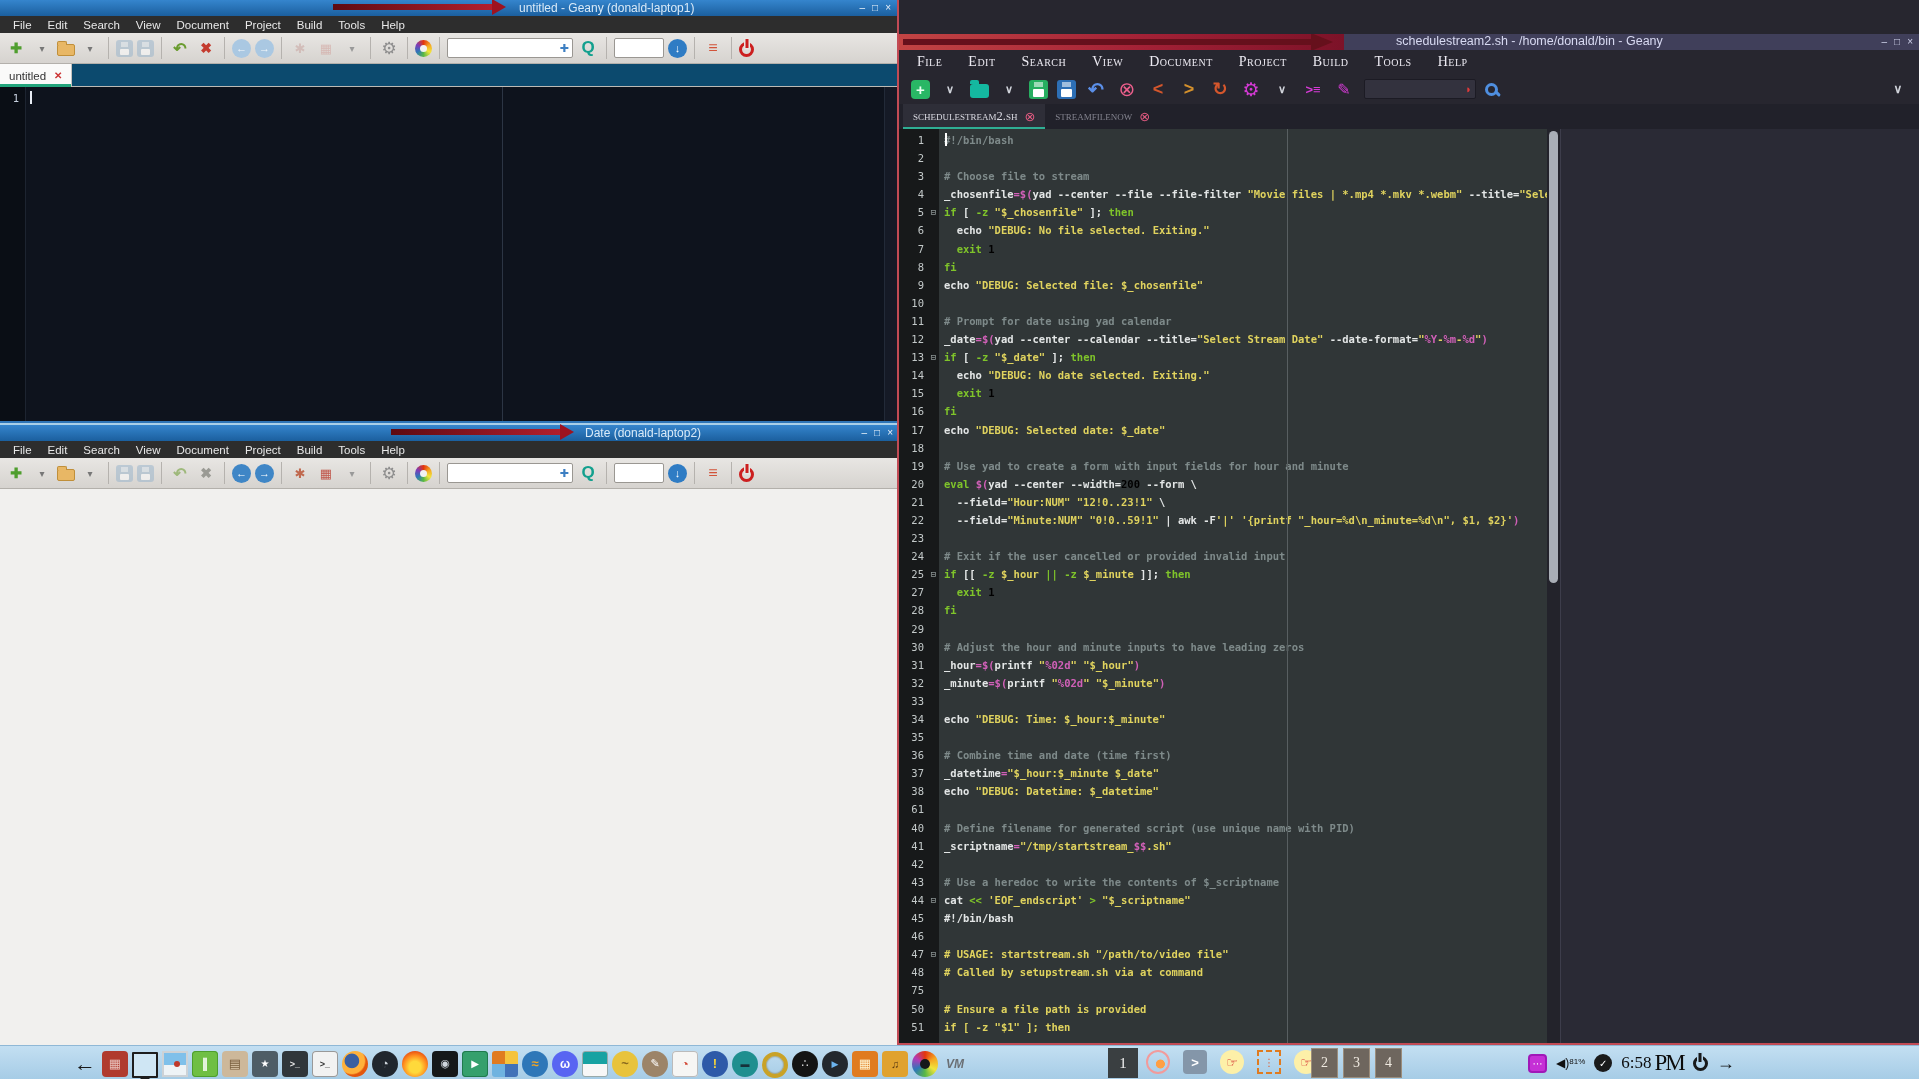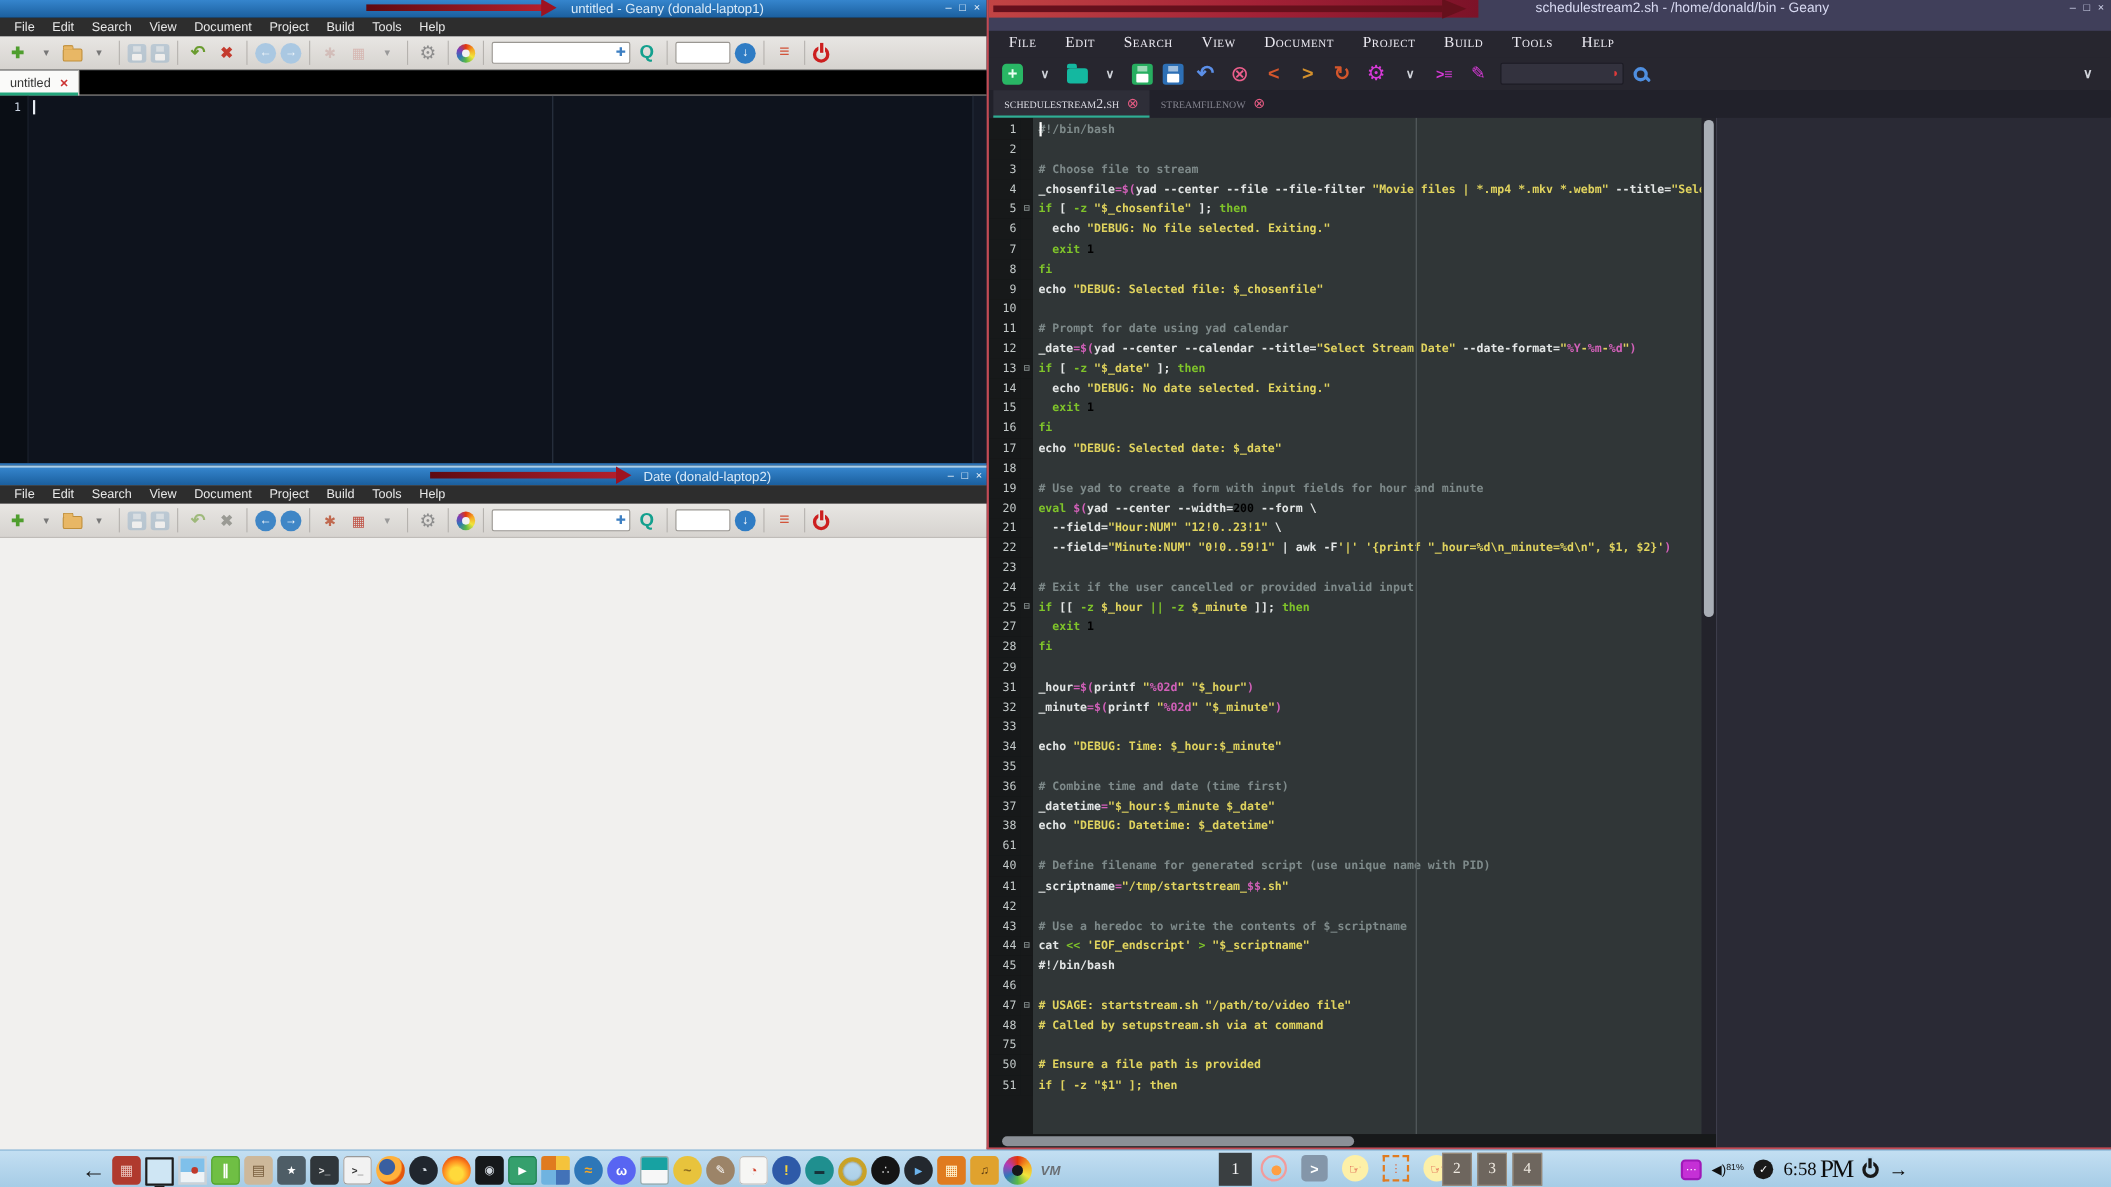--- a/index.html
+++ b/index.html
@@ -8,21 +8,21 @@
   .win{position:absolute;display:flex;flex-direction:column;}
 
   
   .tbar{position:relative;display:flex;align-items:center;overflow:hidden;flex:none;}
   .tbar.blue{height:16px;background:linear-gradient(180deg,#3585cd,#1b5f9e);}
   .ttext{position:absolute;font-size:12px;color:#d9eaf8;white-space:nowrap;}
   #w1 .ttext{left:519px;top:1px;}
   #w2 .ttext{left:585px;top:1px;}
   .wbtns{position:absolute;right:6px;top:0;display:flex;gap:7px;}
   .wb{color:#e9f2fa;font-size:10px;line-height:15px;cursor:default;}
-  .tbar.dark3{height:28px;background:#403f5a;}
+  .tbar.dark3{height:16px;background:#403f5a;margin-top:34px;}
   .ttext3{position:absolute;left:497px;top:0px;font-size:12.5px;color:#d8daf2;white-space:nowrap;}
   .tbar.dark3 .wb{color:#cfd2ea;}
 
   
   .arrow{position:absolute;height:6px;background:linear-gradient(90deg,#5e0a12,#b31f2c);z-index:50;}
   .arrow::after{content:'';position:absolute;right:-13px;top:-5px;border-left:14px solid #9e1320;border-top:8px solid transparent;border-bottom:8px solid transparent;}
   .a1{left:333px;top:4px;width:160px;}
   .a2{left:391px;top:429px;width:170px;}
   .arrowband{position:absolute;left:0;top:0;width:445px;height:16px;background:linear-gradient(90deg,#c24444,#a32136 55%,#7c1228);}
   .arrowband::before{content:'';position:absolute;left:4px;top:5px;width:408px;height:6px;background:#66101c;}
@@ -75,21 +75,21 @@
   .sh-quad{width:20px;height:20px;border-radius:3px;background:conic-gradient(#f5c33c 0 25%,#4272b8 0 50%,#6fb3e0 0 75%,#e07b1f 0);}
   .sh-split{width:20px;height:20px;border-radius:3px;border:1px solid #9aa;background:linear-gradient(180deg,#17a2a2 50%,#f7f7f7 50%);}
   .sh-ring{width:15px;height:15px;border:4.5px solid #c9a227;border-radius:50%;box-shadow:inset 0 0 2px #7a5c0e;margin-top:3px;}
   .sh-rainbow{width:24px;height:24px;border-radius:50%;background:conic-gradient(#e3350d,#f5a623,#f1e53c,#58b847,#2e77b8,#b13cb8,#e3350d);position:relative;}
   .sh-rainbow::after{content:'';position:absolute;inset:8px;background:#16181a;border-radius:50%;}
   .sh-ringpink{width:20px;height:20px;border:2.5px solid #f29b9b;border-radius:50%;background:radial-gradient(circle at 62% 60%,#ff9f43 0 24%,transparent 28%);}
   .sh-dashed{width:17px;height:17px;border:2px dashed #e07b1f;display:flex;align-items:center;justify-content:center;font-size:10px;}
 
   
   #w1{left:0;top:0;width:897px;height:423px;border-bottom:2px solid #2e74b6;background:#0e131d;}
-  .tabbar1{height:23px;background:#000000;display:flex;flex:none;border-bottom:1px solid #bdbab5;}
+  .tabbar1{height:23px;background:#0c4a6e;display:flex;flex:none;border-bottom:1px solid #bdbab5;}
   .tab1{height:23px;padding:0 9px;display:flex;align-items:center;gap:8px;background:#fafaf9;border-right:1px solid #c5c2bd;box-shadow:inset 0 -3px #23a57c;font-size:11.5px;color:#333;}
   .tx1{color:#cc3333;font-weight:bold;font-size:10px;}
   .ed1{flex:1;position:relative;background:#0e131d;overflow:hidden;}
   .gutter1{position:absolute;left:0;top:0;bottom:0;width:26px;background:#0a0e15;color:#c8d2e0;font:10.5px/18px "DejaVu Sans Mono",monospace;text-align:right;padding:2px 6px 0 0;border-right:1px solid #1d2430;}
   .caret1{position:absolute;left:30px;top:4px;width:2px;height:13px;background:#e8edf4;}
   .marker1{position:absolute;left:502px;top:0;bottom:0;width:1px;background:#2c3544;}
   .vsb1{position:absolute;right:0;top:0;bottom:0;width:13px;background:#151a26;border-left:1px solid #222a38;}
 
   
   #w2{left:0;top:425px;width:903px;height:620px;background:#f1f0ee;}
@@ -433,20 +433,21 @@
           <div class="cl"><span class="ln">19</span><span class="fold"></span><span class="ct"><span class="tok-c"># Use yad to create a form with input fields for hour and minute</span></span></div>
           <div class="cl"><span class="ln">20</span><span class="fold"></span><span class="ct"><span class="tok-k">eval</span><span class="tok-p"> </span><span class="tok-v">$(</span><span class="tok-p">yad --center --width=</span><span class="tok-n2">200</span><span class="tok-p"> --form \</span></span></div>
           <div class="cl"><span class="ln">21</span><span class="fold"></span><span class="ct"><span class="tok-p">  --field=</span><span class="tok-s">"Hour:NUM"</span><span class="tok-p"> </span><span class="tok-s">"12!0..23!1"</span><span class="tok-p"> \</span></span></div>
           <div class="cl"><span class="ln">22</span><span class="fold"></span><span class="ct"><span class="tok-p">  --field=</span><span class="tok-s">"Minute:NUM"</span><span class="tok-p"> </span><span class="tok-s">"0!0..59!1"</span><span class="tok-p"> | awk -F</span><span class="tok-s">'|'</span><span class="tok-p"> </span><span class="tok-s">'{printf "_hour=%d\n_minute=%d\n", $1, $2}'</span><span class="tok-v">)</span></span></div>
           <div class="cl"><span class="ln">23</span><span class="fold"></span><span class="ct"></span></div>
           <div class="cl"><span class="ln">24</span><span class="fold"></span><span class="ct"><span class="tok-c"># Exit if the user cancelled or provided invalid input</span></span></div>
           <div class="cl"><span class="ln">25</span><span class="fold">⊟</span><span class="ct"><span class="tok-k">if</span><span class="tok-p"> [[ </span><span class="tok-k">-z</span><span class="tok-p"> </span><span class="tok-s">$_hour</span><span class="tok-p"> </span><span class="tok-k">||</span><span class="tok-p"> </span><span class="tok-k">-z</span><span class="tok-p"> </span><span class="tok-s">$_minute</span><span class="tok-p"> ]]; </span><span class="tok-k">then</span></span></div>
           <div class="cl"><span class="ln">27</span><span class="fold"></span><span class="ct"><span class="tok-p">  </span><span class="tok-k">exit</span><span class="tok-p"> </span><span class="tok-n2">1</span></span></div>
           <div class="cl"><span class="ln">28</span><span class="fold"></span><span class="ct"><span class="tok-k">fi</span></span></div>
           <div class="cl"><span class="ln">29</span><span class="fold"></span><span class="ct"></span></div>
+          <div class="cl"><span class="ln">30</span><span class="fold"></span><span class="ct"><span class="tok-c"># Adjust the hour and minute inputs to have leading zeros</span></span></div>
           <div class="cl"><span class="ln">31</span><span class="fold"></span><span class="ct"><span class="tok-p">_hour</span><span class="tok-v">=$(</span><span class="tok-p">printf </span><span class="tok-s">"</span><span class="tok-v">%02d</span><span class="tok-s">"</span><span class="tok-p"> </span><span class="tok-s">"$_hour"</span><span class="tok-v">)</span></span></div>
           <div class="cl"><span class="ln">32</span><span class="fold"></span><span class="ct"><span class="tok-p">_minute</span><span class="tok-v">=$(</span><span class="tok-p">printf </span><span class="tok-s">"</span><span class="tok-v">%02d</span><span class="tok-s">"</span><span class="tok-p"> </span><span class="tok-s">"$_minute"</span><span class="tok-v">)</span></span></div>
           <div class="cl"><span class="ln">33</span><span class="fold"></span><span class="ct"></span></div>
           <div class="cl"><span class="ln">34</span><span class="fold"></span><span class="ct"><span class="tok-p">echo </span><span class="tok-s">"DEBUG: Time: $_hour:$_minute"</span></span></div>
           <div class="cl"><span class="ln">35</span><span class="fold"></span><span class="ct"></span></div>
           <div class="cl"><span class="ln">36</span><span class="fold"></span><span class="ct"><span class="tok-c"># Combine time and date (time first)</span></span></div>
           <div class="cl"><span class="ln">37</span><span class="fold"></span><span class="ct"><span class="tok-p">_datetime</span><span class="tok-v">=</span><span class="tok-s">"$_hour:$_minute $_date"</span></span></div>
           <div class="cl"><span class="ln">38</span><span class="fold"></span><span class="ct"><span class="tok-p">echo </span><span class="tok-s">"DEBUG: Datetime: $_datetime"</span></span></div>
           <div class="cl"><span class="ln">61</span><span class="fold"></span><span class="ct"></span></div>
           <div class="cl"><span class="ln">40</span><span class="fold"></span><span class="ct"><span class="tok-c"># Define filename for generated script (use unique name with PID)</span></span></div>

